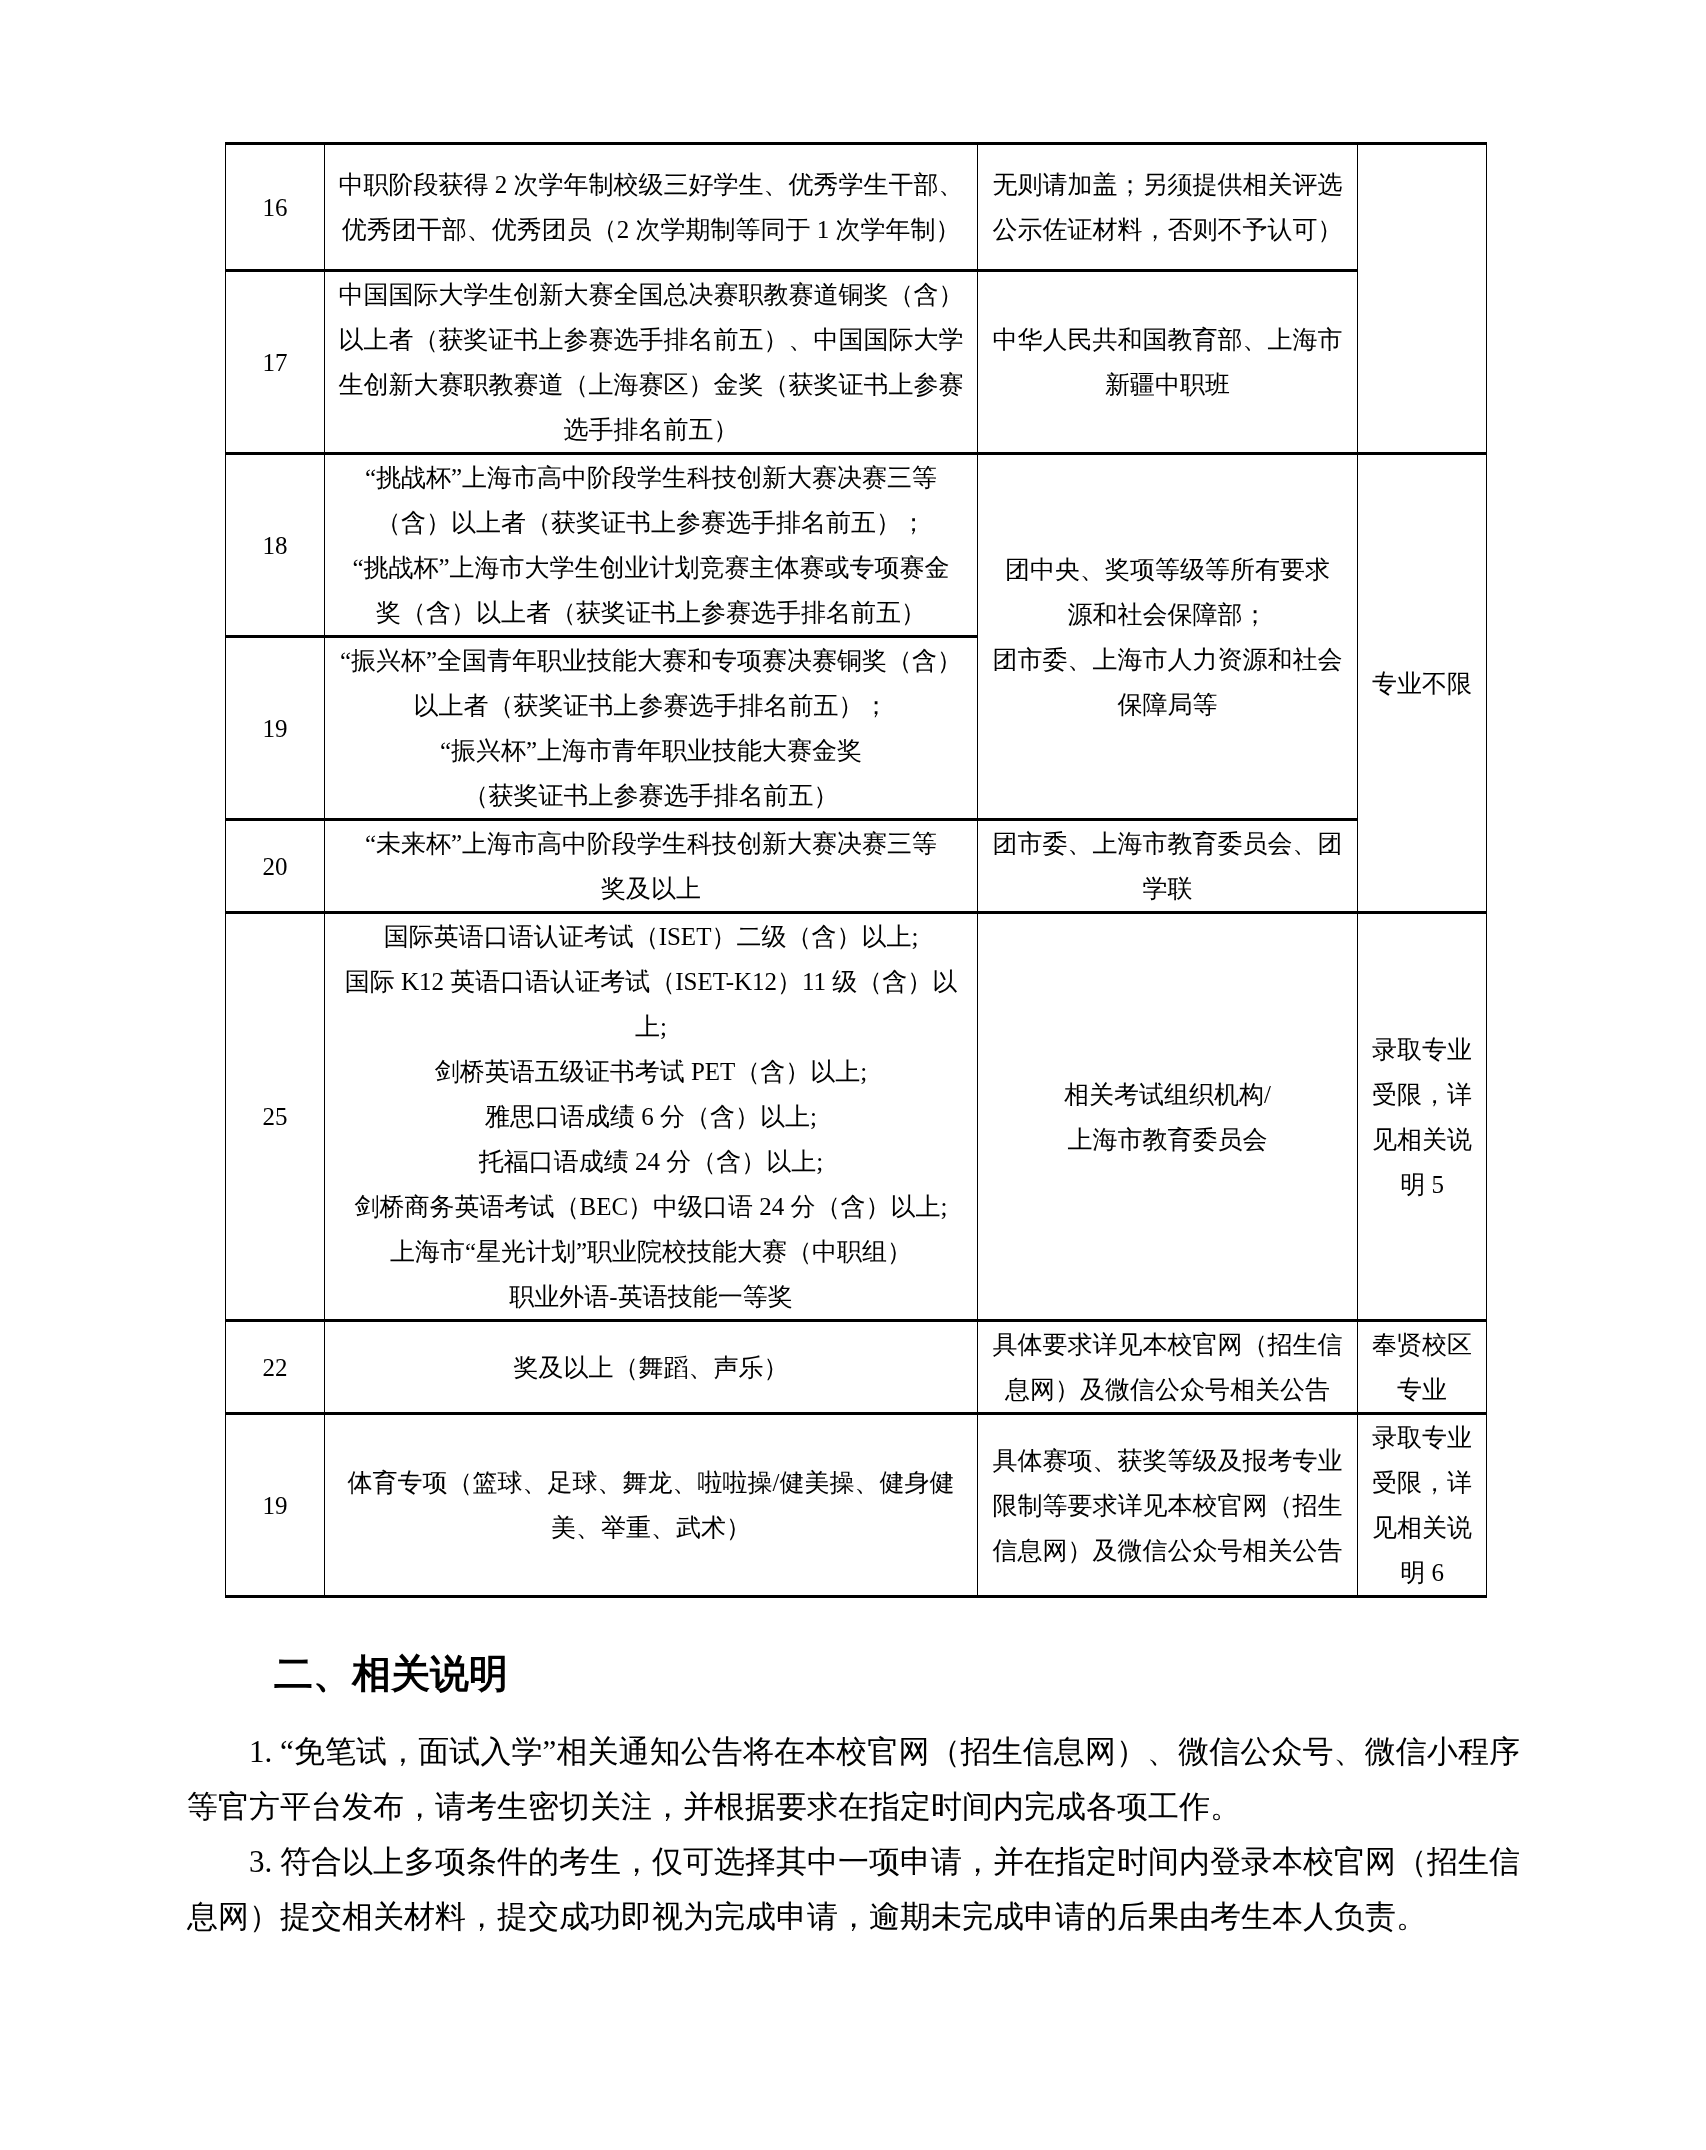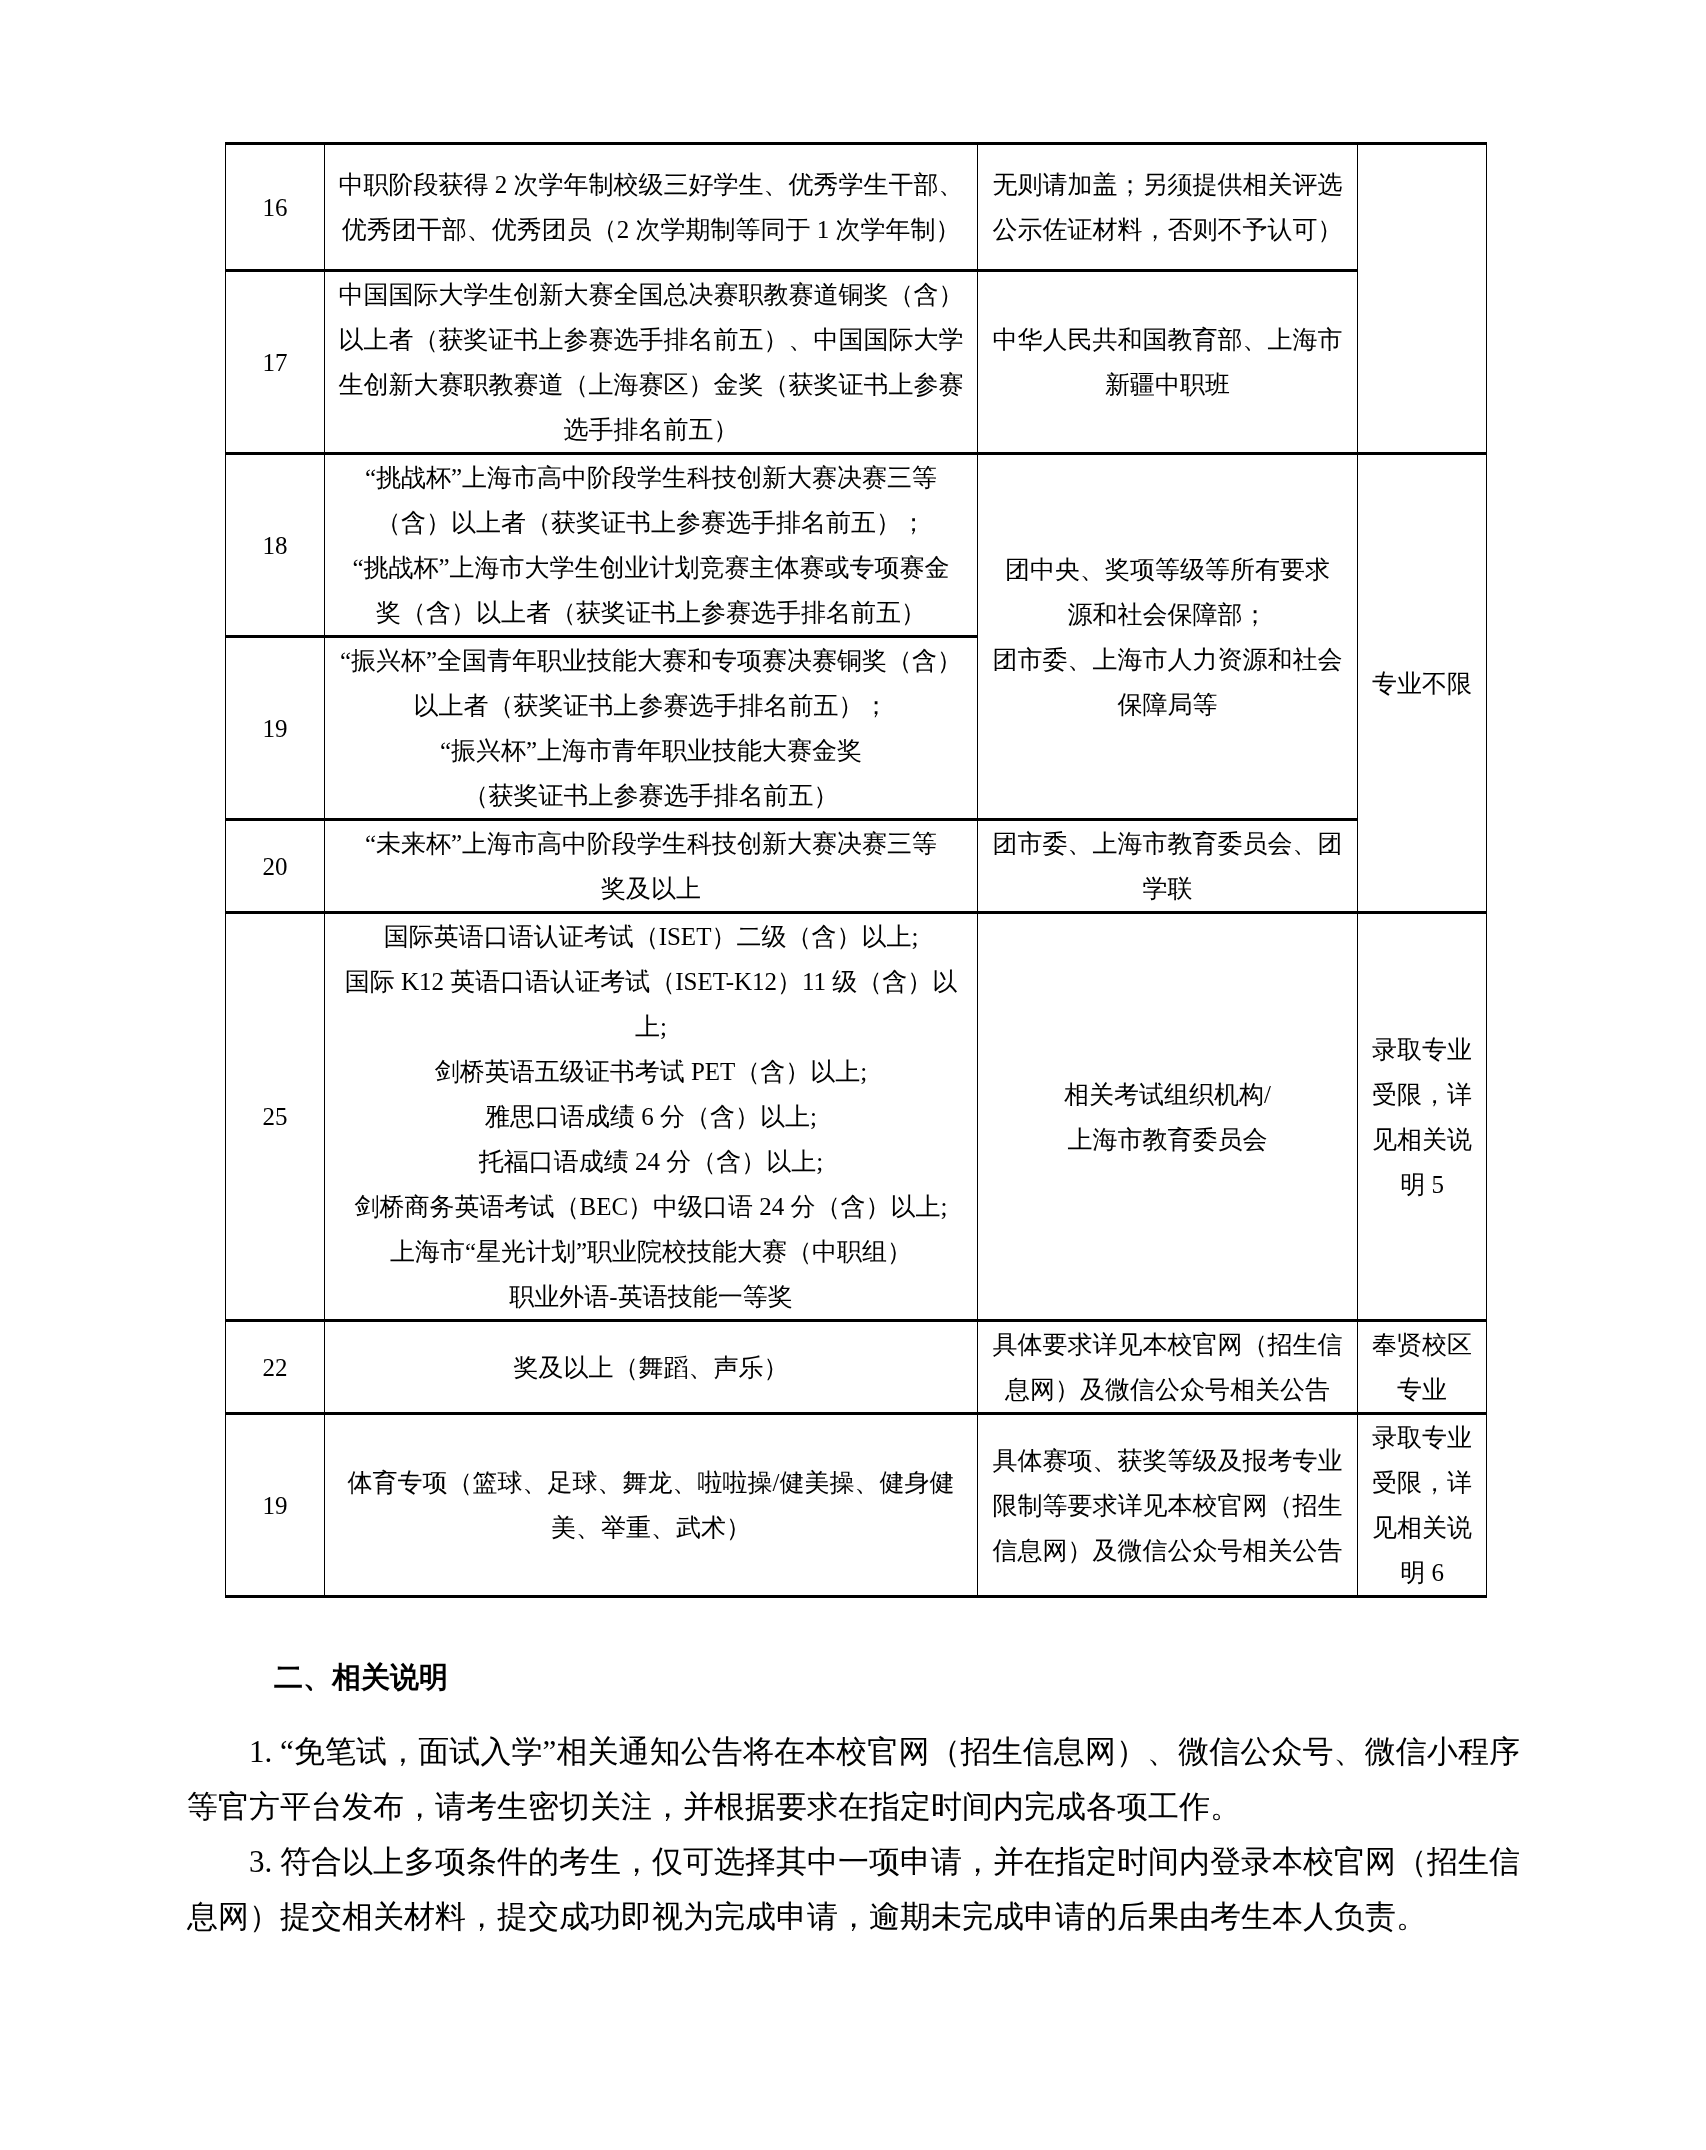--- a/index.html
+++ b/index.html
@@ -33,23 +33,23 @@
     white-space: pre-line;
     padding: 0 4.3px;
     overflow: hidden;
   }
   td.num-cell { font-size: 26px; }
   td.major-cell-23 { line-height: 41px; }
   .section-heading {
     position: absolute;
     left: 274px;
     top: 1654px;
-    font-family: Liberation Sans, sans-serif;
+    font-family: Liberation Mono, monospace;
     font-weight: bold;
-    font-size: 29px;
+    font-size: 39px;
     line-height: 47px;
     white-space: nowrap;
   }
   .notes-block {
     position: absolute;
     left: 187px;
     top: 1724px;
     width: 1333px;
     font-size: 31px;
     line-height: 55px;

